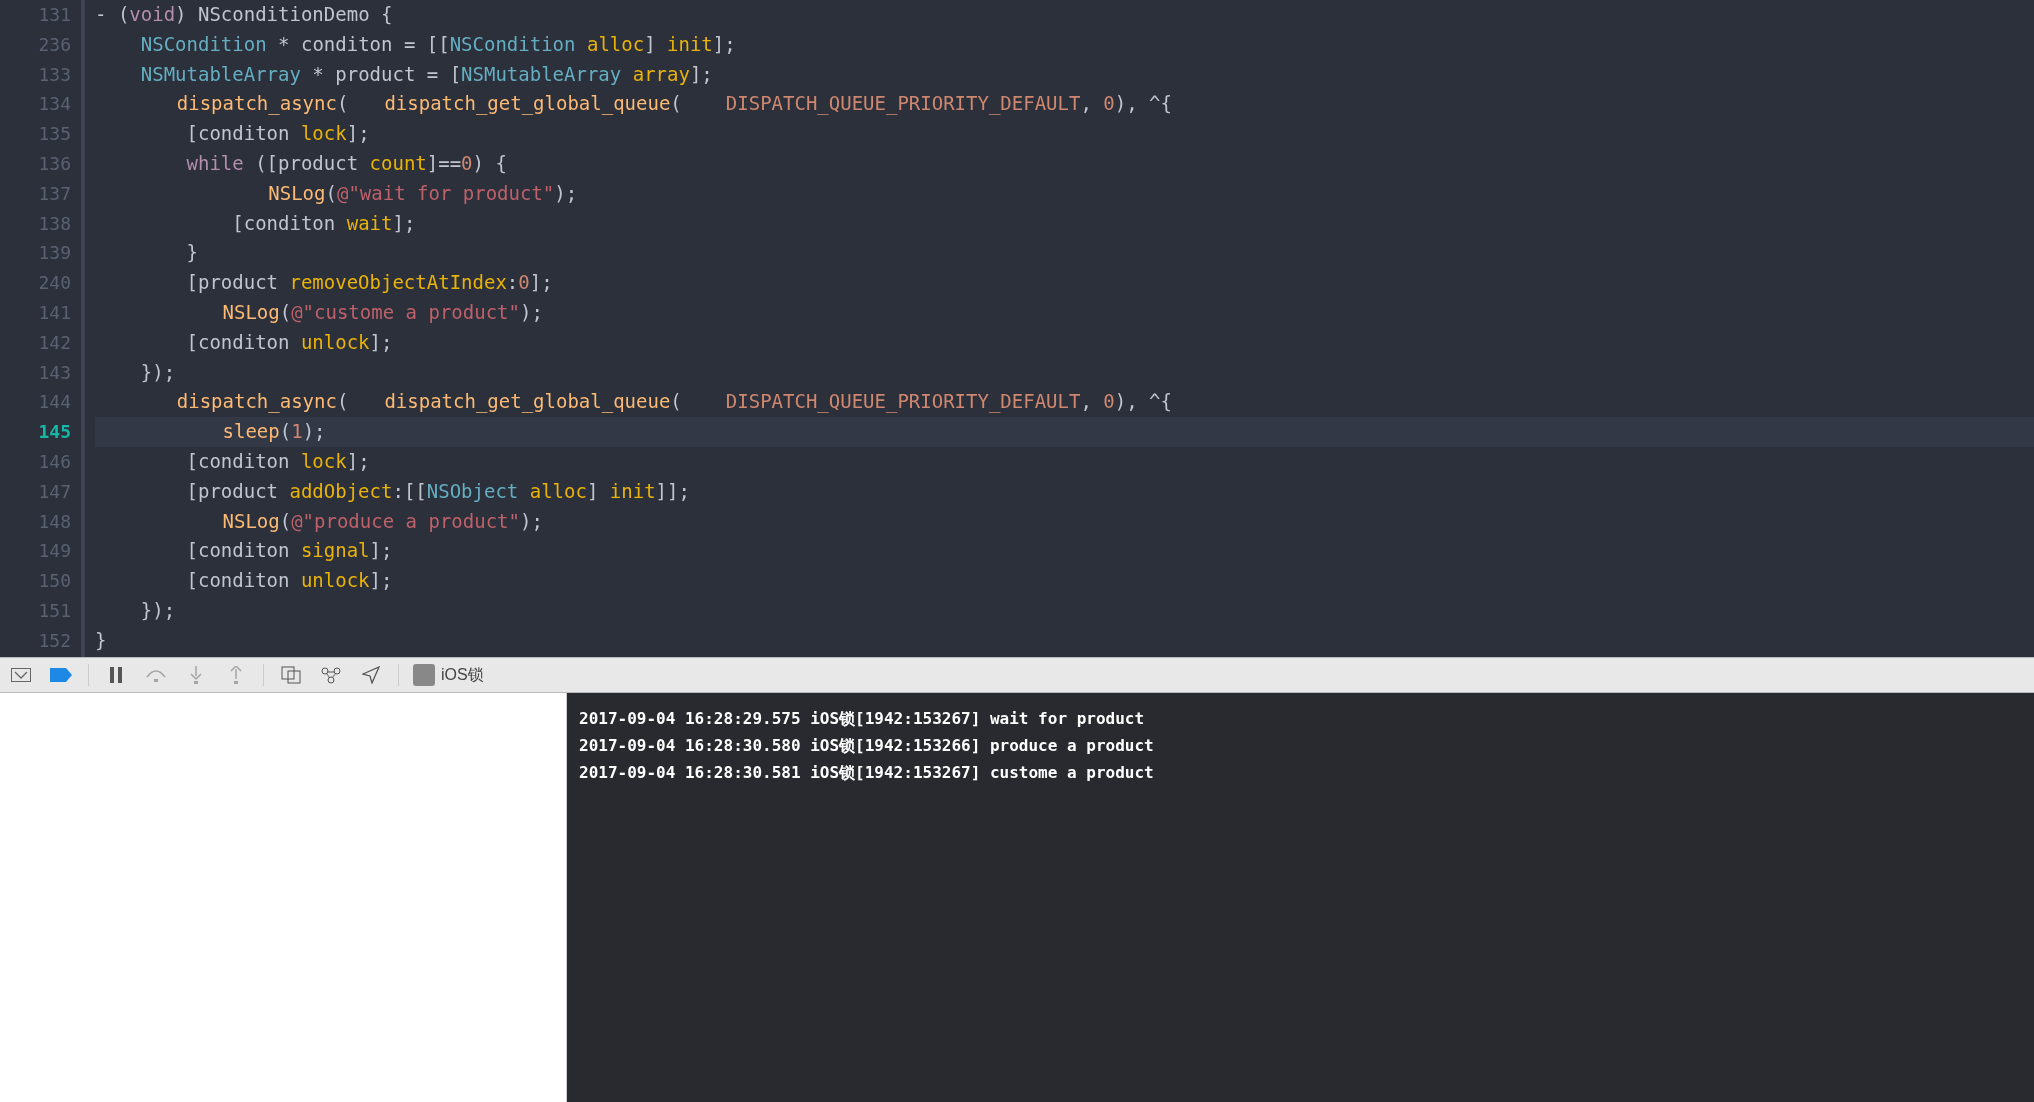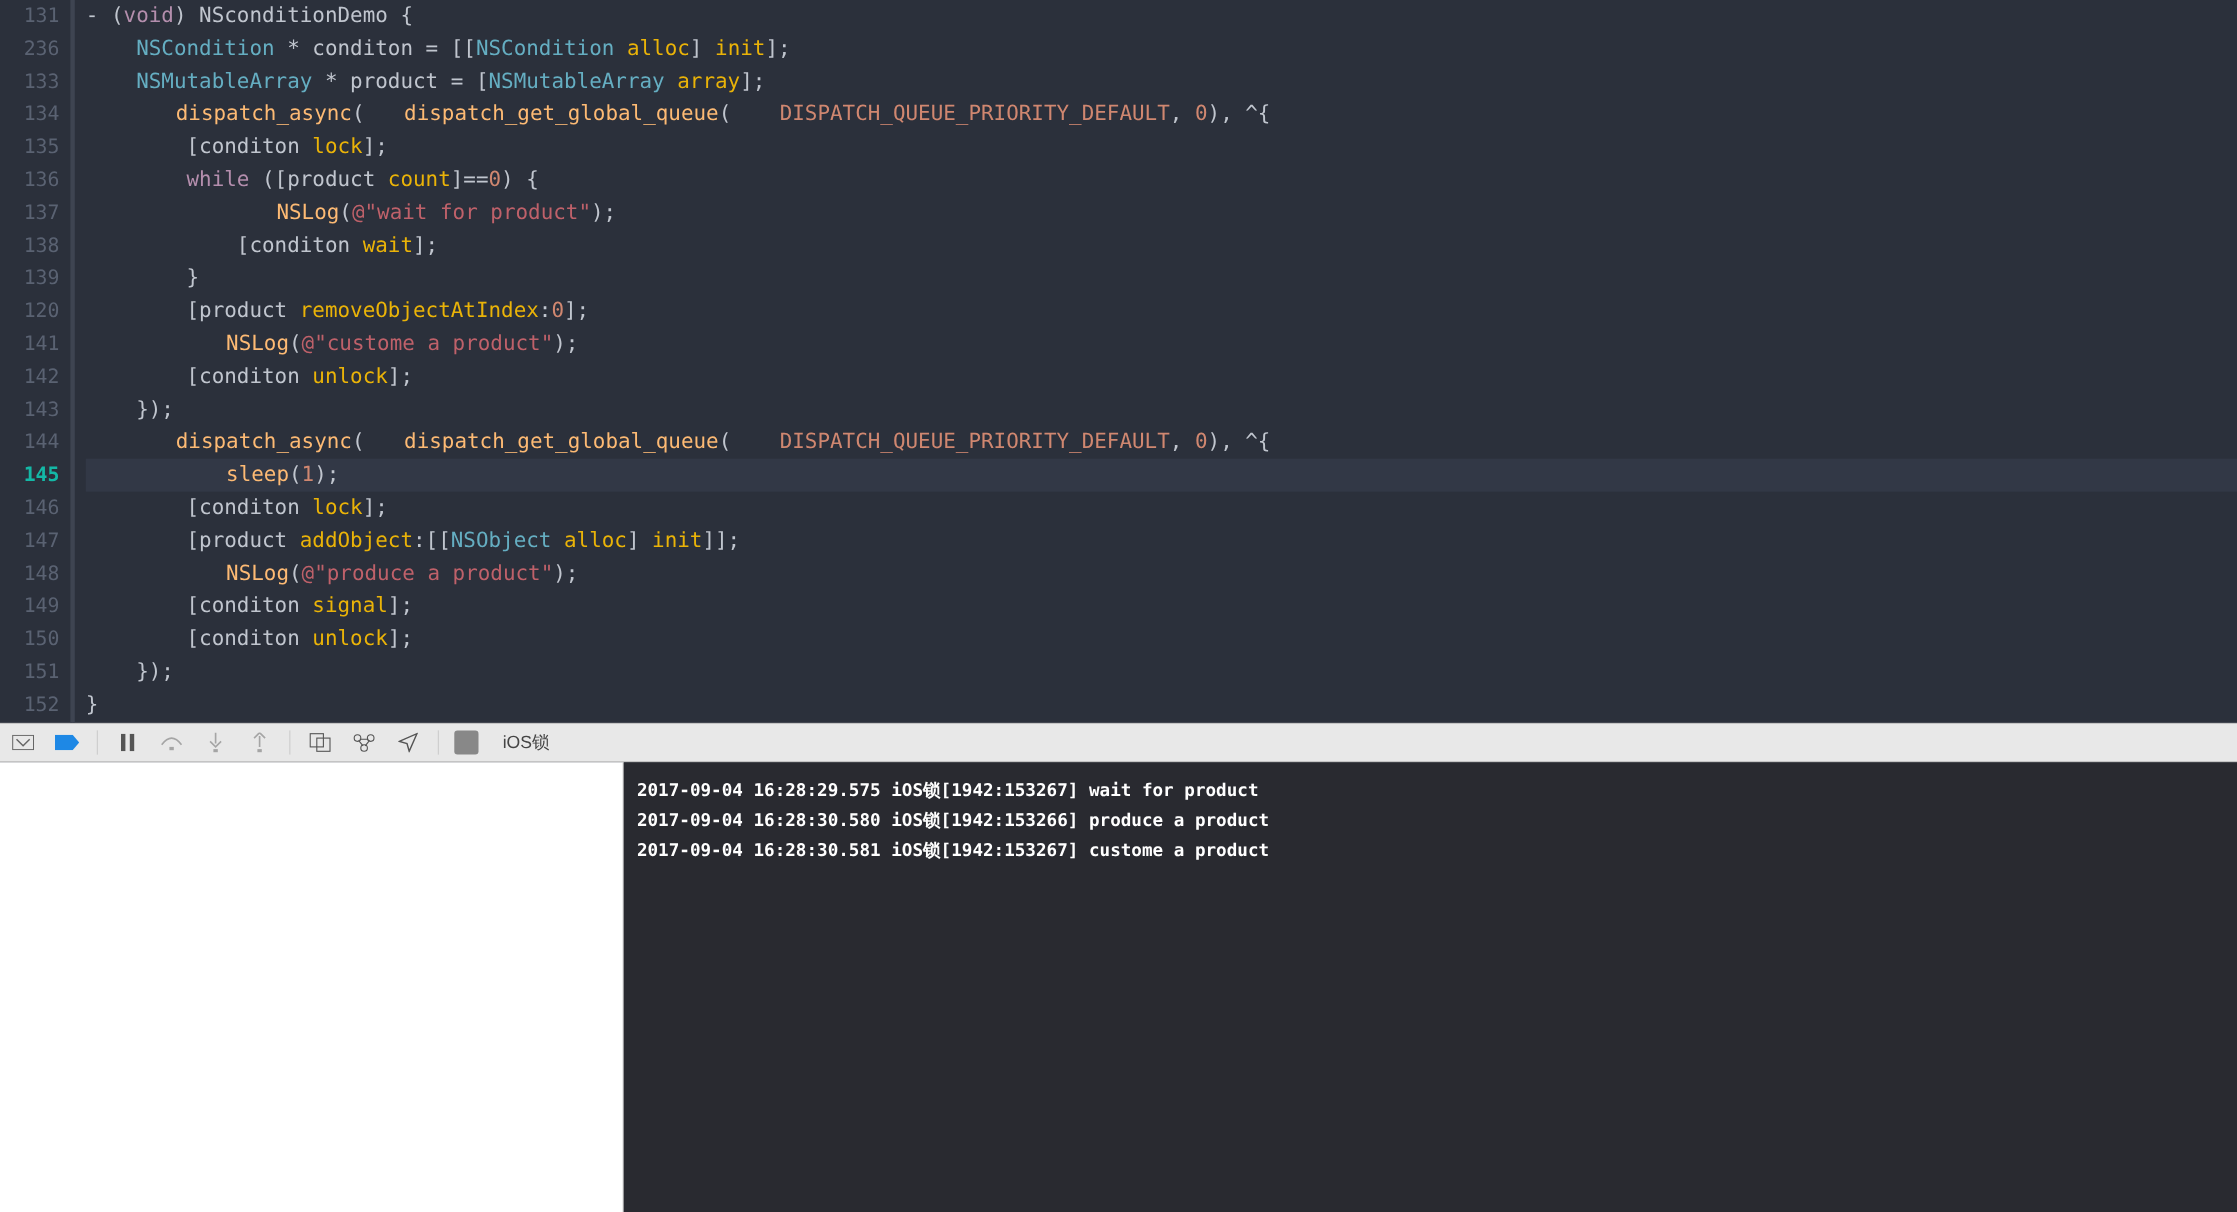--- a/index.html
+++ b/index.html
@@ -8,20 +8,21 @@
   background: #2b303b;
   color: #c0c5ce;
   font-size: 19px;
   overflow: hidden;
   width: 2034px;
   height: 1102px;
 }
 .editor-area {
   display: flex;
   height: 657px;
+  padding-left: 17px;
 }
 .gutter {
   background: #2b303b;
   width: 66px;
   text-align: right;
   padding-right: 12px;
   color: #5a6272;
   font-size: 18px;
   user-select: none;
   position: relative;
@@ -82,21 +83,21 @@
   color: #555;
 }
 .debug-sep {
   width: 1px;
   height: 22px;
   background: #ccc;
 }
 .debug-bar .target {
   display: flex;
   align-items: center;
-  gap: 22px;
+  gap: 6px;
   color: #444;
   font-family: -apple-system, "Helvetica Neue", sans-serif;
   font-size: 16px;
 }
 .debug-bar .target-icon {
   width: 22px;
   height: 22px;
   background: #888;
   border-radius: 3px;
 }
@@ -131,21 +132,21 @@
     <div class="gutter-bar"></div>
   <div class="gutter-line">131</div>
       <div class="gutter-line">236</div>
       <div class="gutter-line">133</div>
       <div class="gutter-line">134</div>
       <div class="gutter-line">135</div>
       <div class="gutter-line">136</div>
       <div class="gutter-line">137</div>
       <div class="gutter-line">138</div>
       <div class="gutter-line">139</div>
-      <div class="gutter-line">120</div>
+      <div class="gutter-line">240</div>
       <div class="gutter-line">141</div>
       <div class="gutter-line">142</div>
       <div class="gutter-line">143</div>
       <div class="gutter-line">144</div>
       <div class="gutter-line active-lineno">145</div>
       <div class="gutter-line">146</div>
       <div class="gutter-line">147</div>
       <div class="gutter-line">148</div>
       <div class="gutter-line">149</div>
       <div class="gutter-line">150</div>

